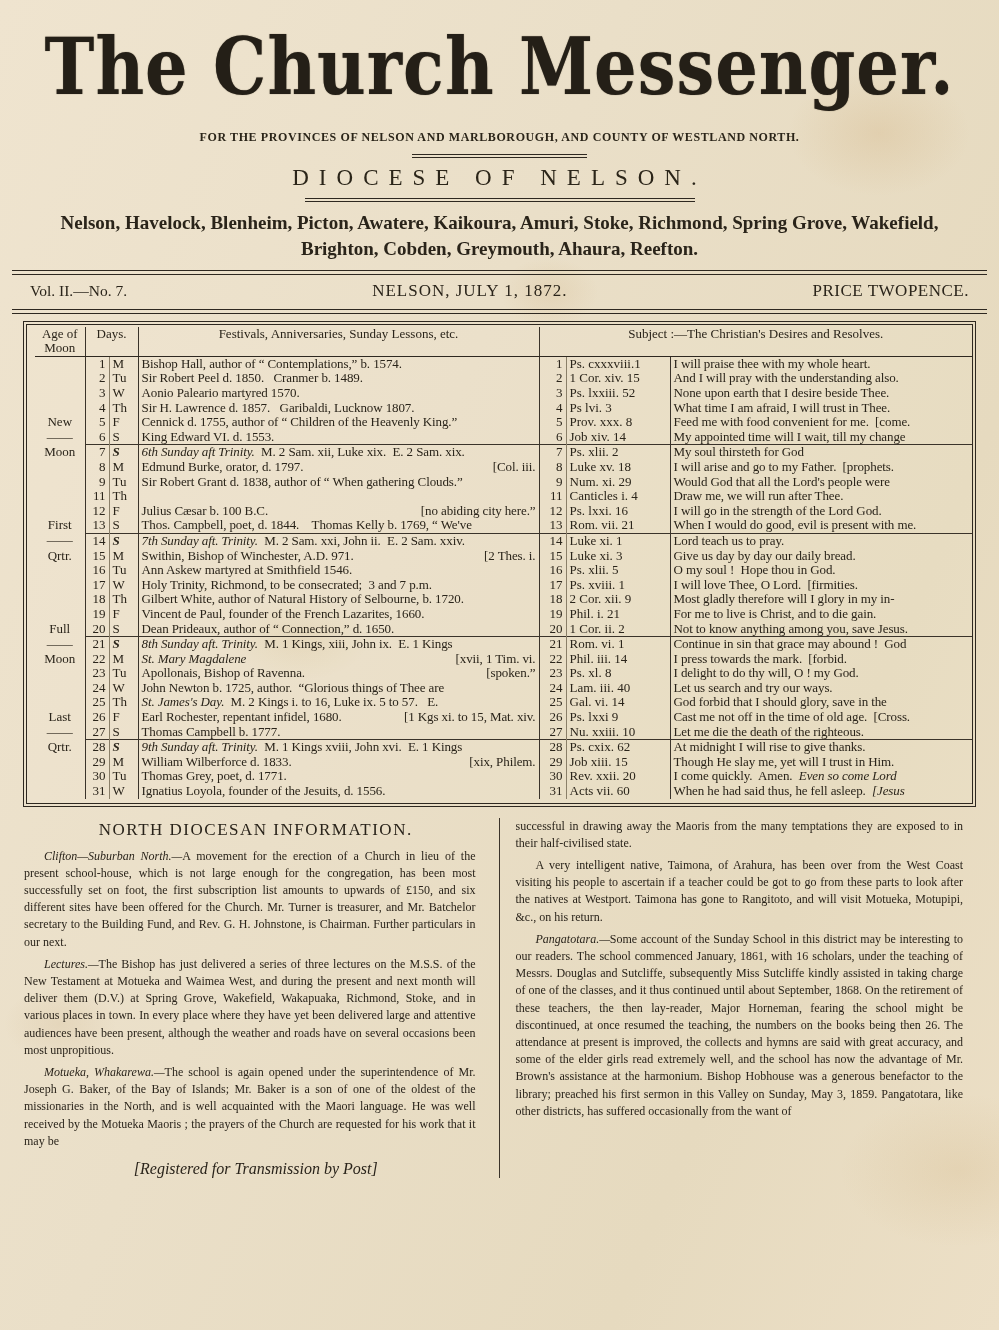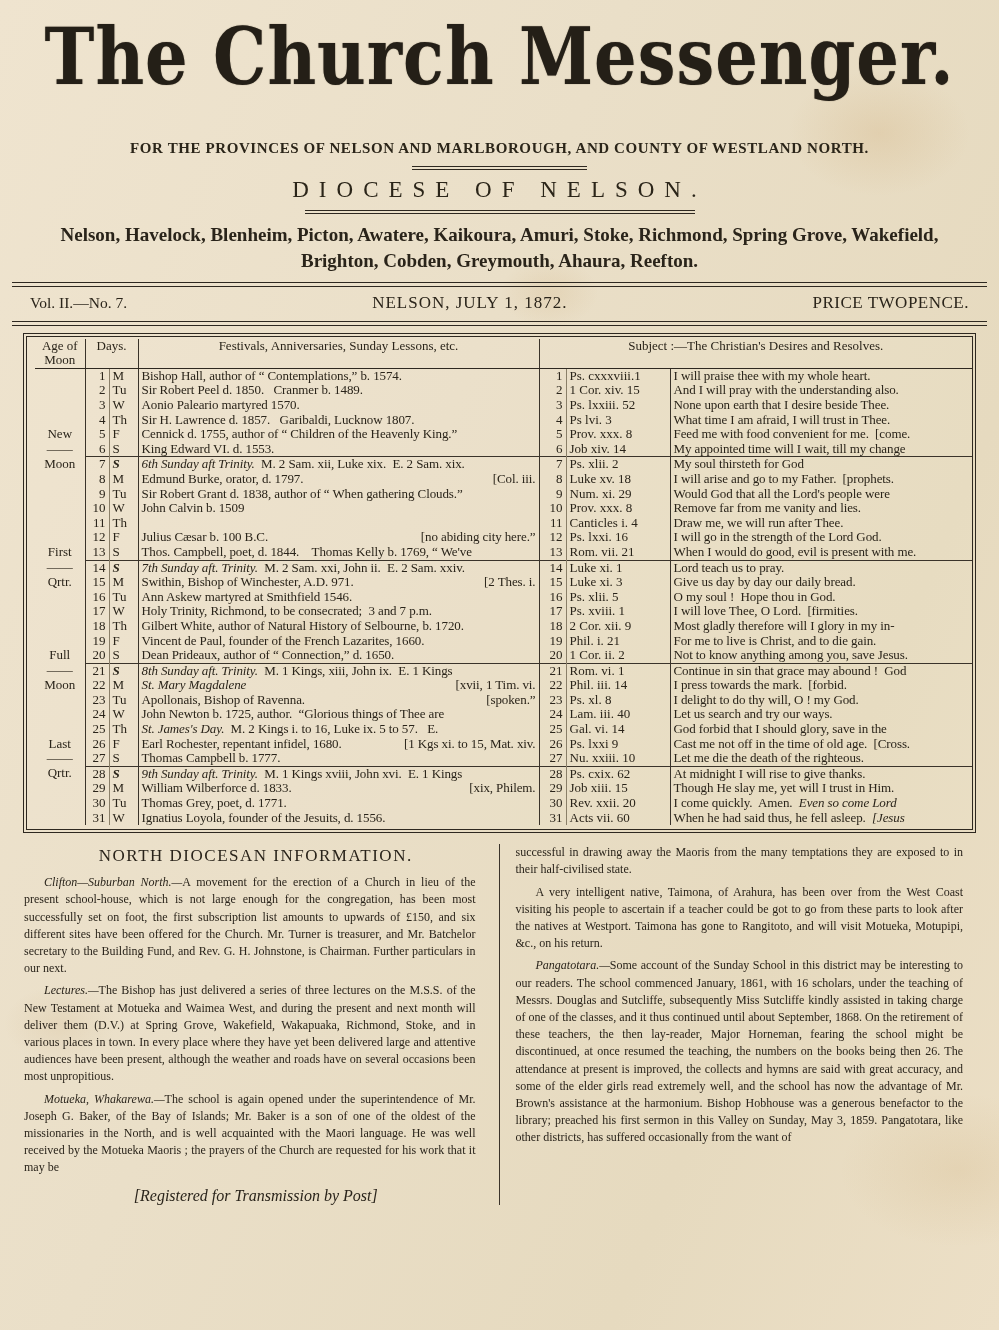--- a/index.html
+++ b/index.html
@@ -13,30 +13,30 @@
     position:relative;width:999px;height:1330px;overflow:hidden;
     background-image:
       radial-gradient(ellipse 130px 90px at 88% 10%, rgba(191,141,72,.16), transparent 70%),
       radial-gradient(ellipse 100px 60px at 30% 48%, rgba(180,130,60,.10), transparent 70%),
       radial-gradient(ellipse 70px 50px at 55% 22%, rgba(185,135,62,.12), transparent 70%),
       radial-gradient(ellipse 170px 110px at 96% 88%, rgba(190,148,80,.14), transparent 70%),
       radial-gradient(ellipse 80px 55px at 6% 77%, rgba(170,125,60,.10), transparent 70%),
       linear-gradient(113deg,#efe4cf 0%,#eadfc8 40%,#e6dabf 75%,#ecdfc6 100%);
   }
   
-  .masthead{text-align:center;padding-top:16px;}
+  .masthead{text-align:center;padding-top:26px;}
   .title{
     font-family:"DejaVu Serif",serif;
     font-size:67px;line-height:1.05;font-weight:bold;margin:0;
     letter-spacing:1px;color:#241f17;
     text-shadow:0 0 1px rgba(40,30,15,.55);
     transform:scaleY(1.18);transform-origin:top center;
   }
   .subtitle{
-    margin-top:54px;font-size:15px;font-weight:bold;letter-spacing:.6px;
+    margin-top:34px;font-size:12px;font-weight:bold;letter-spacing:.6px;
     color:#2b2519;
   }
   .rule-sm,.rule-md{
     margin:9px auto 7px auto;height:2px;
     border-top:1.5px solid #2e2820;border-bottom:1px solid #2e2820;
   }
   .rule-sm{width:175px;}
   .rule-md{width:390px;margin-top:7px;}
   .diocese{
     font-size:23px;letter-spacing:10px;color:#2b2519;margin-top:2px;
@@ -228,29 +228,20 @@
             <td class="moon"></td>
             <td class="dnum">9</td>
             <td class="wd">Tu</td>
             <td class="fest">Sir Robert Grant d. 1838, author of “ When gathering Clouds.”</td>
             <td class="snum">9</td>
             <td class="ref">Num. xi. 29</td>
             <td class="subj">Would God that all the Lord's people were</td>
           </tr>
           <tr>
             <td class="moon"></td>
-            <td class="dnum">10</td>
-            <td class="wd">W</td>
-            <td class="fest">John Calvin b. 1509</td>
-            <td class="snum">10</td>
-            <td class="ref">Prov. xxx. 8</td>
-            <td class="subj">Remove far from me vanity and lies.</td>
-          </tr>
-          <tr>
-            <td class="moon"></td>
             <td class="dnum">11</td>
             <td class="wd">Th</td>
             <td class="fest"></td>
             <td class="snum">11</td>
             <td class="ref">Canticles i. 4</td>
             <td class="subj">Draw me, we will run after Thee.</td>
           </tr>
           <tr>
             <td class="moon"></td>
             <td class="dnum">12</td>

